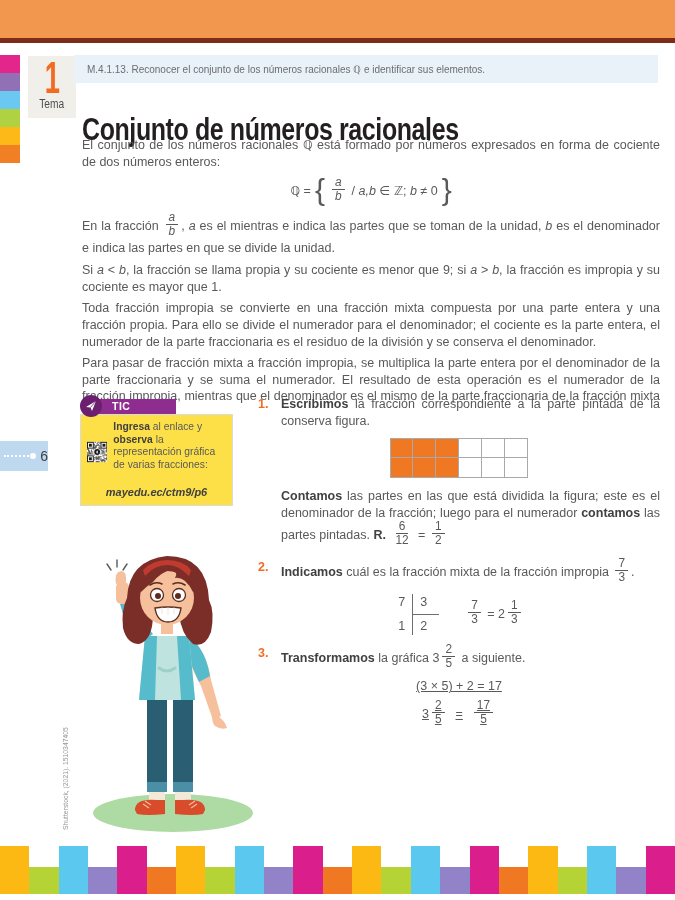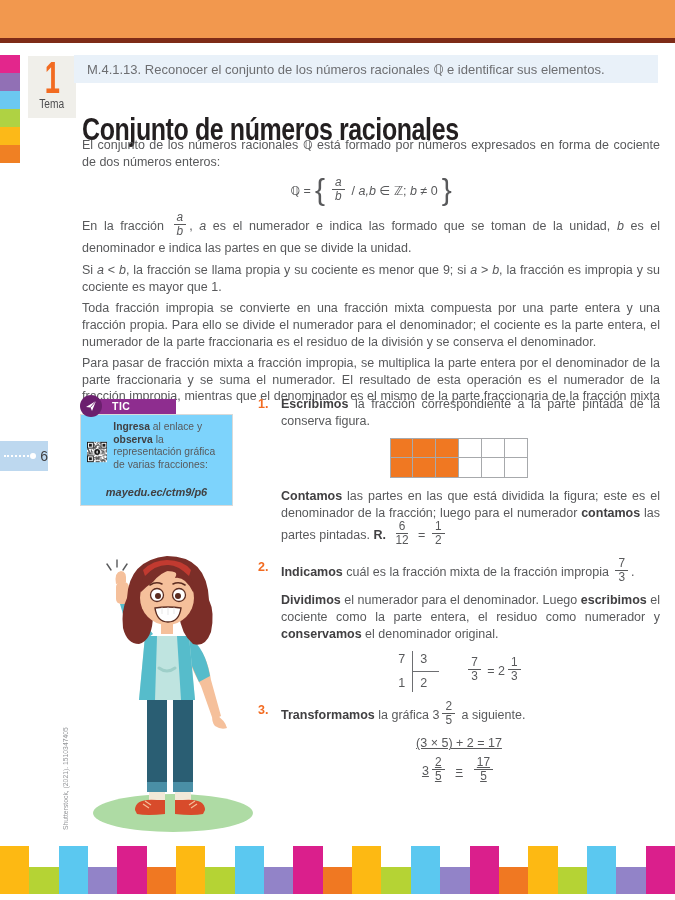--- a/index.html
+++ b/index.html
@@ -12,21 +12,21 @@
   .sidebar-squares{position:absolute;left:0;top:55px;width:20px;}
   .sidebar-squares div{width:20px;height:18px;}
   .tema-box{position:absolute;left:28px;top:56px;width:48px;height:62px;background:#F0EFEA;
             display:flex;flex-direction:column;align-items:center;justify-content:flex-start;}
   .tema-num{font-size:44px;font-weight:700;color:var(--accent);line-height:40px;margin-top:2px;
             transform:scaleX(.62);}
   .tema-label{font-size:12px;color:#4D4D4F;margin-top:-1px;transform:scaleX(.85);}
   
   .standard-bar{position:absolute;left:74px;top:55px;width:584px;height:28px;background:var(--standard-bg);
                 display:flex;align-items:center;padding-left:13px;box-sizing:border-box;
-                font-size:13px;color:#6D6E71;}
+                font-size:10px;color:#6D6E71;}
   
   .page-title{position:absolute;left:82px;top:90px;font-size:32px;font-weight:700;color:#231F20;
               transform:scaleX(.78);transform-origin:left top;white-space:nowrap;letter-spacing:-.5px;}
   
   .intro{position:absolute;left:82px;top:137px;width:578px;font-size:12.5px;line-height:1.33;
          text-align:justify;}
   .intro p{margin:0 0 5px 0;}
   .it{font-style:italic;}
   .formula-row{display:flex;justify-content:center;align-items:center;gap:4px;margin:6px 0 7px 0;
                text-align:left;}
@@ -36,21 +36,21 @@
   .frac .fnum{border-bottom:1px solid currentColor;padding:0 3px 0 3px;}
   .frac .fden{padding:0 3px;}
   .mixed{display:inline-flex;align-items:center;}
   
   .tic-box{position:absolute;left:80px;top:399px;width:153px;}
   .tic-band{position:absolute;left:4px;top:0;width:92px;height:15px;background:var(--purple);}
   .tic-circle{position:absolute;left:0px;top:-4px;width:22px;height:22px;border-radius:50%;
               background:var(--purple-dark);display:flex;align-items:center;justify-content:center;z-index:2;}
   .tic-label{position:absolute;left:32px;top:1px;color:#fff;font-weight:700;font-size:10.5px;z-index:2;
              letter-spacing:.5px;}
-  .tic-body{position:absolute;left:0;top:15px;width:153px;height:92px;background:#7dd3fc;
+  .tic-body{position:absolute;left:0;top:15px;width:153px;height:92px;background:#fde047;
             border:1px solid #D9DAD9;box-sizing:border-box;padding:6px;}
   .tic-flex{display:flex;gap:6px;}
   .tic-text{font-size:10.3px;line-height:1.22;color:#58595B;}
   .tic-link{display:block;text-align:center;font-size:11px;font-style:italic;font-weight:600;
             color:#414042;margin-top:3px;}
   
   .page-tab{position:absolute;left:0;top:441px;width:48px;height:30px;background:var(--tab-bg);
             display:flex;align-items:center;}
   .tab-dots{border-top:2px dotted #fff;width:26px;margin-left:4px;}
   .tab-dot{width:6px;height:6px;border-radius:50%;background:#fff;margin-left:1px;}
@@ -122,21 +122,21 @@
       <span class="frac it">
           <span class="fnum">a</span>
           <span class="fden">b</span>
         </span>
       <span><span>/ </span><span class="it">a,b</span><span> ∈ ℤ; </span><span class="it">b</span><span> ≠ 0</span></span>
       <span class="brace">}</span>
     </div>
     <p><span>En la fracción </span><span class="frac it">
           <span class="fnum">a</span>
           <span class="fden">b</span>
-        </span><span>, </span><span class="it">a</span><span> es el numerador e indica las formado que se toman de la unidad, </span><span class="it">b</span><span> es el denominador e indica las partes en que se divide la unidad.</span></p>
+        </span><span>, </span><span class="it">a</span><span> es el mientras e indica las partes que se toman de la unidad, </span><span class="it">b</span><span> es el denominador e indica las partes en que se divide la unidad.</span></p>
     <p><span>Si </span><span class="it">a</span><span> &lt; </span><span class="it">b</span><span>, la fracción se llama propia y su cociente es menor que 9; si </span><span class="it">a</span><span> &gt; </span><span class="it">b</span><span>, la fracción es impropia y su cociente es mayor que 1.</span></p>
     <p>Toda fracción impropia se convierte en una fracción mixta compuesta por una parte entera y una fracción propia. Para ello se divide el numerador para el denominador; el cociente es la parte entera, el numerador de la parte fraccionaria es el residuo de la división y se conserva el denominador.</p>
     <p>Para pasar de fracción mixta a fracción impropia, se multiplica la parte entera por el denominador de la parte fraccionaria y se suma el numerador. El resultado de esta operación es el numerador de la fracción impropia, mientras que el denominador es el mismo de la parte fraccionaria de la fracción mixta inicial.</p>
   </div>
 
   <div class="tic-box">
     <div class="tic-band"></div>
     <div class="tic-circle">
       <svg width="12" height="12" viewBox="0 0 12 12">
           <path d="M1 7 L11 1 L7 11 L5.5 7.5 Z" fill="#fff"></path>
@@ -342,21 +342,20 @@
         </span>
     </div>
 
     <div class="act-item" style="margin-top:10px;">
       <div class="act-num">2.</div>
       <div class="act-body"><span class="b">Indicamos</span><span> cuál es la fracción mixta de la fracción impropia </span><span class="frac">
             <span class="fnum">7</span>
             <span class="fden">3</span>
           </span><span>.</span></div>
     </div>
-    <div class="sol"><span class="b">Dividimos</span><span> el numerador para el denominador. Luego </span><span class="b">escribimos</span><span> el cociente como la parte entera, el residuo como numerador y </span><span class="b">conservamos</span><span> el denominador original.</span></div>
 
     <div class="div-row">
       <div class="division">
         <div class="d-tl">7</div>
         <div class="d-tr">3</div>
         <div class="d-bl">1</div>
         <div class="d-br">2</div>
       </div>
       <div>
         <span class="frac">

